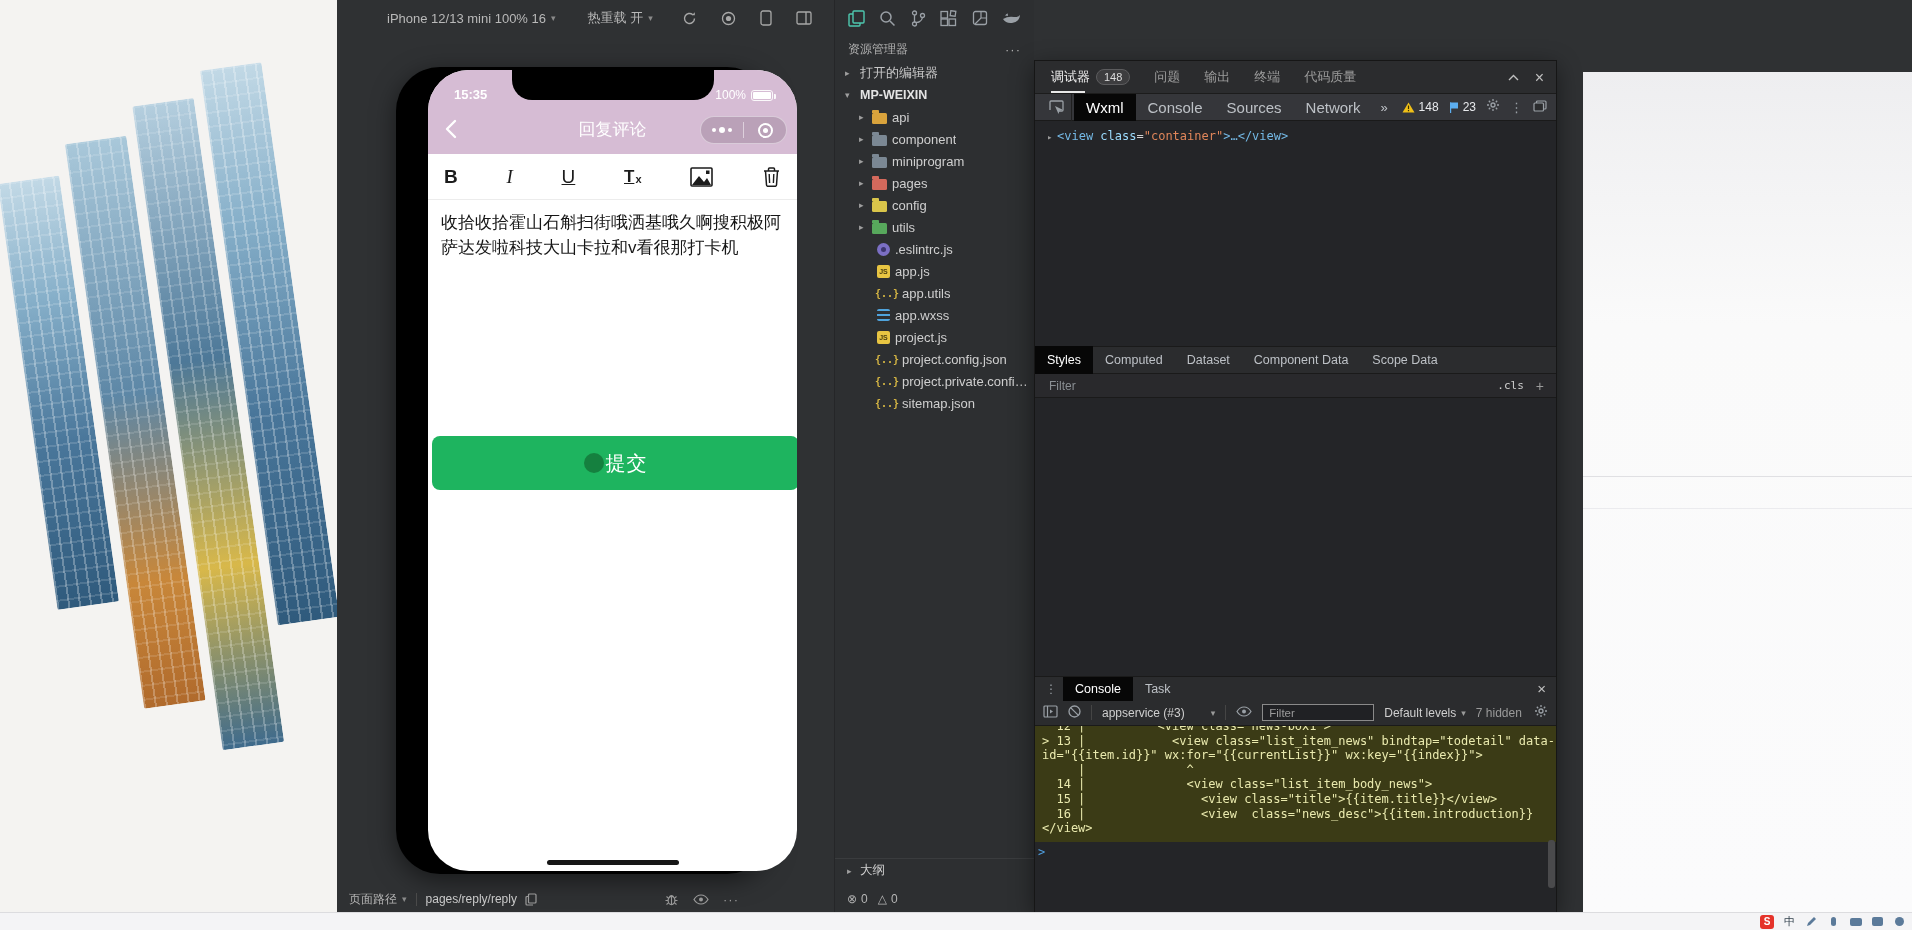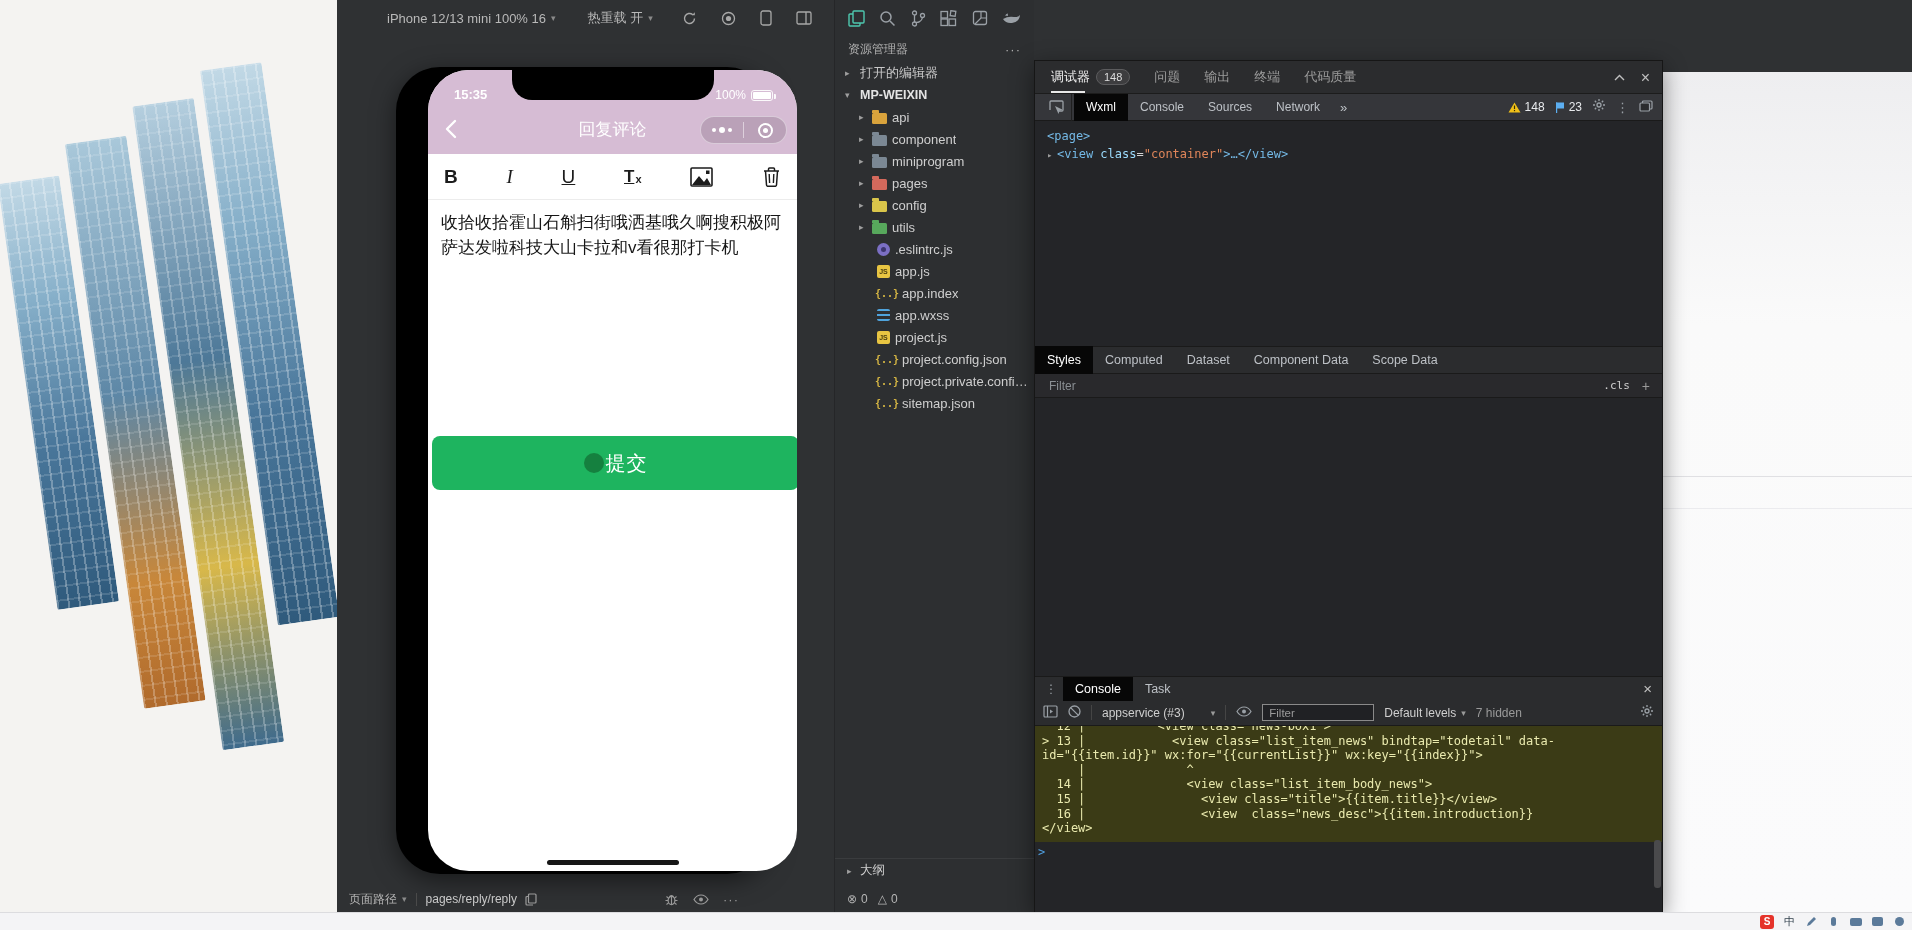--- a/index.html
+++ b/index.html
@@ -140,40 +140,40 @@
   .k-wxss .ficon{width:13px;height:12px;border-radius:2px;
                  background:repeating-linear-gradient(180deg,#4fa3dc 0 2.5px,rgba(0,0,0,0) 2.5px 5px);}
   .outline-row{position:absolute;left:0;bottom:30px;width:100%;height:24px;display:flex;align-items:center;
                padding-left:12px;color:#d0d0d0;font-size:12.5px;border-top:1px solid #3a3c3e;cursor:pointer;}
   .outline-row .arrow{width:13px;color:#9f9f9f;font-size:9px;}
   .prob-row{position:absolute;left:0;bottom:6px;width:100%;display:flex;align-items:center;gap:4px;
             padding-left:12px;color:#b6b6b6;font-size:12px;}
   .prob-row .g{font-size:12px;color:#aeaeae;}
 
   
-  .dbg{position:absolute;left:697px;top:60px;width:629px;height:852px;background:#2b2c2e;
+  .dbg{position:absolute;left:697px;top:60px;width:523px;height:852px;background:#2b2c2e;
        border:1px solid #161616;box-shadow:0 6px 22px rgba(0,0,0,.45);}
   .dbg-titlebar{position:relative;height:33px;display:flex;align-items:center;gap:24px;
                 padding:0 16px;border-bottom:1px solid #1c1c1c;}
   .dtab{position:relative;color:#9c9c9c;font-size:13px;display:flex;align-items:center;gap:6px;
         height:100%;cursor:pointer;}
   .dtab.active{color:#efefef;}
   .dtab.active::after{content:"";position:absolute;left:0;bottom:0;width:34px;height:2px;background:#e8e8e8;}
   .dbadge{background:#3d3d3f;border:1px solid #5c5c5e;border-radius:9px;padding:0 7px;height:16px;
           line-height:15px;font-size:11px;color:#dcdcdc;}
   .dbg-win-ctrl{position:absolute;right:12px;top:0;height:33px;display:flex;align-items:center;gap:16px;
                 color:#c0c0c0;}
   .dbg-win-ctrl .x{font-size:16px;cursor:pointer;line-height:1;}
   .dbg-win-ctrl svg{cursor:pointer;display:block;}
 
   .devtabs{height:27px;background:#35363a;border-bottom:1px solid #1a1a1a;display:flex;align-items:center;
            padding-left:7px;}
   .inspect-wrap{display:flex;align-items:center;padding:0 7px;cursor:pointer;}
   .devtab-sep{width:1px;height:27px;background:#1f1f1f;margin-right:2px;}
-  .devtab{height:27px;display:flex;align-items:center;padding:0 12px;color:#bdc1c6;font-size:12px;cursor:pointer;}
+  .devtab{height:27px;display:flex;align-items:center;padding:0 12px;color:#bdc1c6;font-size:15px;cursor:pointer;}
   .devtab.active{background:#070707;color:#fff;}
   .dev-more{color:#bdc1c6;font-size:13px;padding:0 8px;cursor:pointer;}
   .dev-right{margin-left:auto;display:flex;align-items:center;gap:10px;padding-right:9px;}
   .count{display:flex;align-items:center;gap:4px;color:#e8eaed;font-size:12px;cursor:pointer;}
   .dev-kebab{color:#9aa0a6;font-size:13px;cursor:pointer;}
 
   .wxml-pane{height:225px;background:#242528;padding:7px 0 0 12px;
              font-family:"DejaVu Sans Mono",monospace;font-size:12px;line-height:17.5px;color:#d4d4d4;}
   .wx-line{white-space:pre;}
   .wx-arrow{color:#9a9a9a;font-size:9px;display:inline-block;width:10px;margin-left:-10px;}
@@ -474,21 +474,21 @@
     <span class="tlabel">.eslintrc.js</span>
   </div>
           <div class="tree-row k-js">
 
     <span class="ficon">JS</span>
     <span class="tlabel">app.js</span>
   </div>
           <div class="tree-row k-json">
 
     <span class="ficon">{..}</span>
-    <span class="tlabel">app.index</span>
+    <span class="tlabel">app.utils</span>
   </div>
           <div class="tree-row k-wxss">
 
     <span class="ficon"></span>
     <span class="tlabel">app.wxss</span>
   </div>
           <div class="tree-row k-js">
 
     <span class="ficon">JS</span>
     <span class="tlabel">project.js</span>
@@ -578,21 +578,20 @@
               </svg></span>
           <span class="dev-kebab">⋮</span>
           <span><svg width="14" height="12" viewBox="0 0 14 12">
                 <rect x="3.5" y="1" width="9.5" height="8" rx="1" fill="none" stroke="#9aa0a6" stroke-width="1.2"></rect>
                 <rect x="1" y="3" width="9.5" height="8" rx="1" fill="#2b2c2e" stroke="#9aa0a6" stroke-width="1.2"></rect>
               </svg></span>
         </span>
       </div>
 
       <div class="wxml-pane">
-        <div class="wx-line"><span class="tag">&lt;page&gt;</span></div>
         <div class="wx-line wx-view"><span class="wx-arrow">▸</span><span class="tag">&lt;view</span><span> </span><span class="attr">class</span><span>=</span><span class="str">"container"</span><span class="tag">&gt;…&lt;/view&gt;</span></div>
       </div>
 
       <div class="styles-tabs">
         <span class="stab active">Styles</span>
         <span class="stab">Computed</span>
         <span class="stab">Dataset</span>
         <span class="stab">Component Data</span>
         <span class="stab">Scope Data</span>
       </div>

